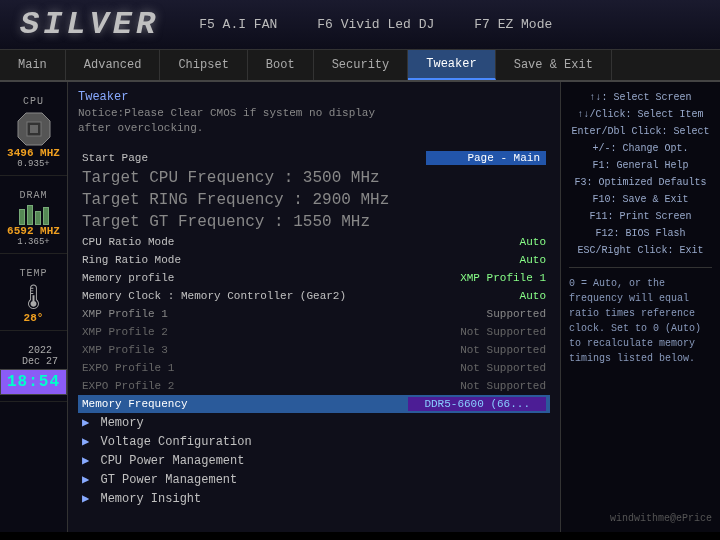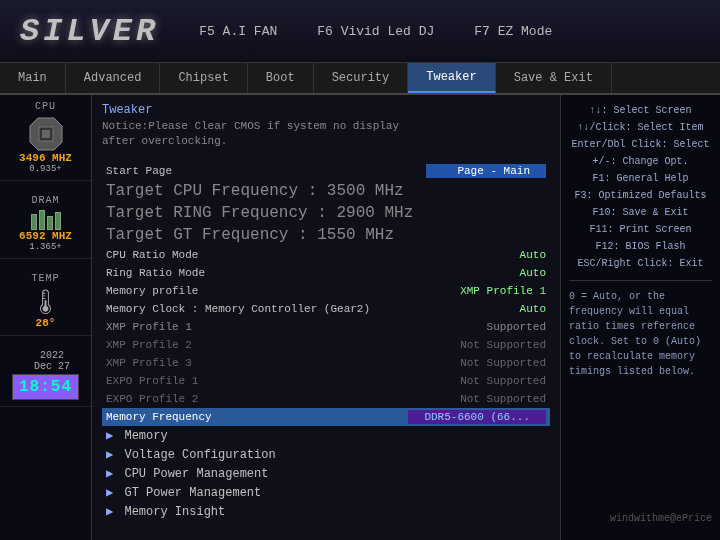--- a/index.html
+++ b/index.html
@@ -9,21 +9,21 @@
       background: #000;
       font-family: 'Courier New', monospace;
       overflow: hidden;
       color: #c0c0c0;
       font-size: 12px;
     }
 
     
     #header {
       background: linear-gradient(to bottom, #1a1a2e, #0d0d1a);
-      height: 63px;
+      height: 50px;
       display: flex;
       align-items: center;
       padding: 0 20px;
       border-bottom: 1px solid #333;
     }
     #logo {
       font-size: 32px;
       font-weight: 900;
       color: #c0c0c0;
       letter-spacing: 4px;
@@ -66,26 +66,27 @@
     }
 
     
     #main {
       display: flex;
       height: calc(540px - 58px - 32px);
     }
 
     
     #sidebar {
-      width: 92px;
+      width: 68px;
       background: #0a0a14;
       border-right: 1px solid #333;
       display: flex;
       flex-direction: column;
       align-items: center;
+      padding-top: 8px;
       gap: 4px;
     }
     .sidebar-section {
       display: flex;
       flex-direction: column;
       align-items: center;
       width: 100%;
       padding: 6px 4px;
       border-bottom: 1px solid #222;
       margin-bottom: 4px;
@@ -173,21 +174,21 @@
       font-size: 11px;
     }
     .row-value {
       color: #88ff88;
       font-size: 11px;
       min-width: 120px;
       text-align: right;
     }
     .row-value.blue-bg {
       background: #2255aa;
-      padding: 1px 16px;
+      padding: 1px 6px;
       color: #fff;
     }
     .row-value.ddr {
       background: #4c1d95;
       padding: 1px 16px;
       color: #88ccff;
     }
 
     .freq-info {
       color: #888;

